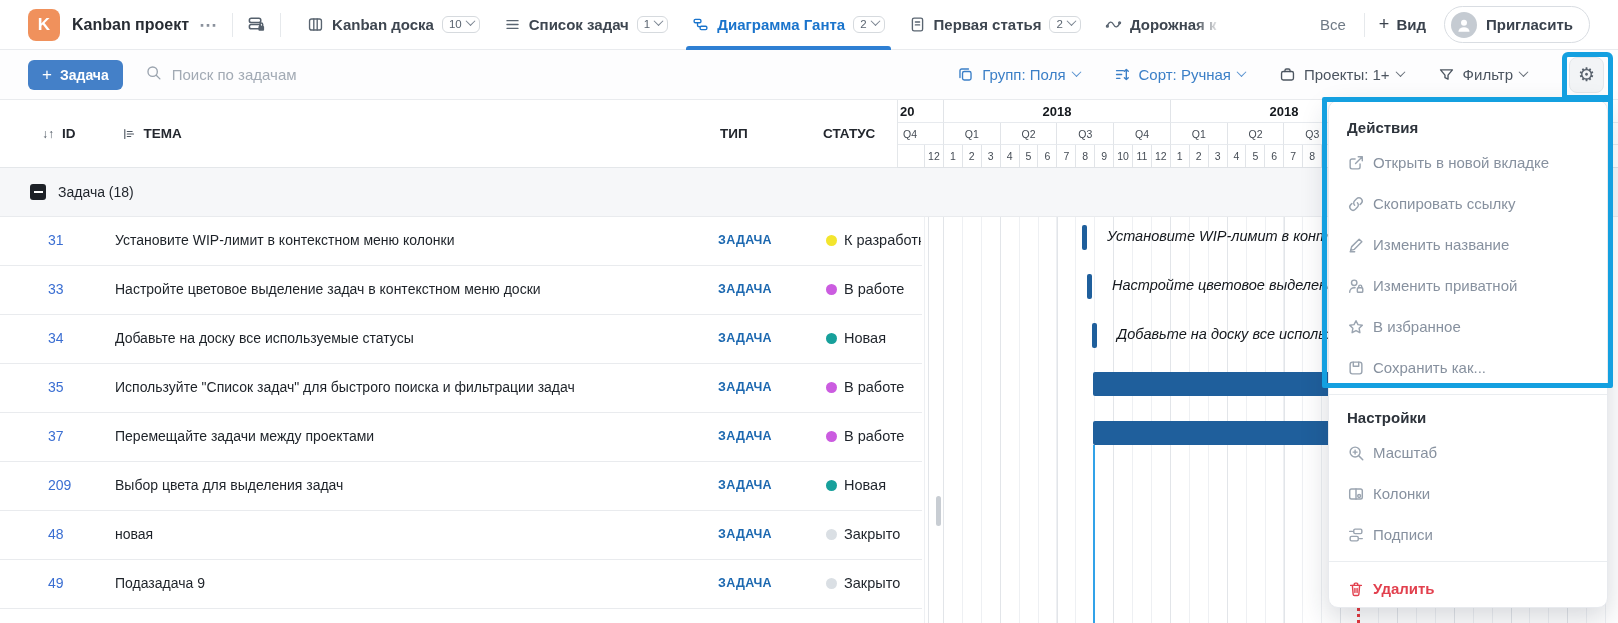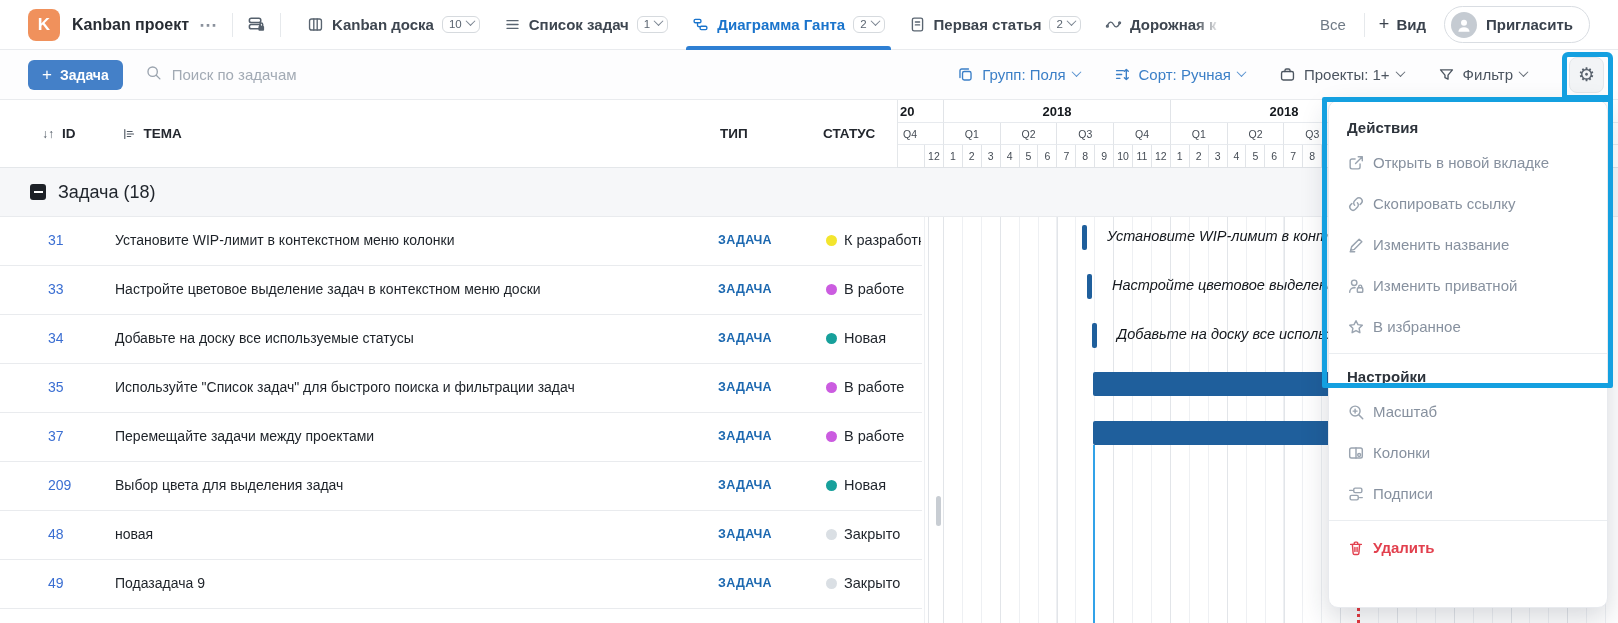--- a/index.html
+++ b/index.html
@@ -69,21 +69,21 @@
   .col-head .h-icon svg { width:14px; height:14px; }
   .ch-id { margin-left:42px; }
   .ch-theme { margin-left:46px; }
   .ch-type { position:absolute; left:720px; }
   .ch-status { position:absolute; left:823px; }
 
   .group-row { position:absolute; left:0; top:168px; width:1618px; height:49px; background:#f6f7f9;
                border-bottom:1px solid #e9ebee; display:flex; align-items:center; z-index:5; }
   .collapse-box { width:16px; height:16px; margin-left:30px; background:#1d2127; border-radius:3px; position:relative; cursor:pointer; }
   .collapse-box::after { content:""; position:absolute; left:3.5px; right:3.5px; top:7px; height:2px; background:#fff; }
-  .group-label { margin-left:12px; font-size:18px; color:#1f242b; }
+  .group-label { margin-left:12px; font-size:14px; color:#1f242b; }
 
   .rows { position:absolute; left:0; top:217px; width:922px; z-index:4; background:#fff; }
   .trow { height:49px; border-bottom:1px solid #e9ebee; position:relative; background:#fff; cursor:pointer; }
   .cell-id { position:absolute; left:48px; top:15px; font-size:14px; color:#3a6ed2; }
   .cell-title { position:absolute; left:115px; top:15px; font-size:14px; color:#1d2228; white-space:nowrap; overflow:hidden; max-width:580px; }
   .cell-type { position:absolute; left:718px; top:16px; font-size:12.5px; font-weight:bold; color:#1c68b0; letter-spacing:.3px; }
   .cell-status { position:absolute; left:826px; top:15px; width:95px; display:flex; align-items:center; overflow:hidden; }
   .dot { width:11px; height:11px; border-radius:50%; flex:0 0 auto; margin-right:7px; }
   .st-text { font-size:14.5px; color:#1f242b; white-space:nowrap; }
 
@@ -496,20 +496,29 @@
       <span>Изменить приватной</span>
     </div>
     <div class="menu-item">
       <span class="m-icon">
         <svg viewBox="0 0 20 20" fill="none" stroke="currentColor" stroke-width="1.6" stroke-linecap="round" stroke-linejoin="round">
           <path d="M10 3l2.2 4.4 4.8.7-3.5 3.4.8 4.8L10 14l-4.3 2.3.8-4.8L3 8.1l4.8-.7z"></path>
         </svg>
       </span>
       <span>В избранное</span>
     </div>
+    <div class="menu-item">
+      <span class="m-icon">
+        <svg viewBox="0 0 20 20" fill="none" stroke="currentColor" stroke-width="1.6" stroke-linecap="round" stroke-linejoin="round">
+          <rect x="3.5" y="3.5" width="13" height="13" rx="2.5"></rect>
+          <path d="M7 3.5V8h6V3.5"></path>
+        </svg>
+      </span>
+      <span>Сохранить как...</span>
+    </div>
     <div class="menu-divider"></div>
     <div class="menu-title">Настройки</div>
     <div class="menu-item">
       <span class="m-icon">
         <svg viewBox="0 0 20 20" fill="none" stroke="currentColor" stroke-width="1.6" stroke-linecap="round" stroke-linejoin="round">
           <circle cx="9" cy="9" r="5.5"></circle>
           <path d="M13.2 13.2 17.5 17.5M9 6.8v4.4M6.8 9h4.4"></path>
         </svg>
       </span>
       <span>Масштаб</span>

